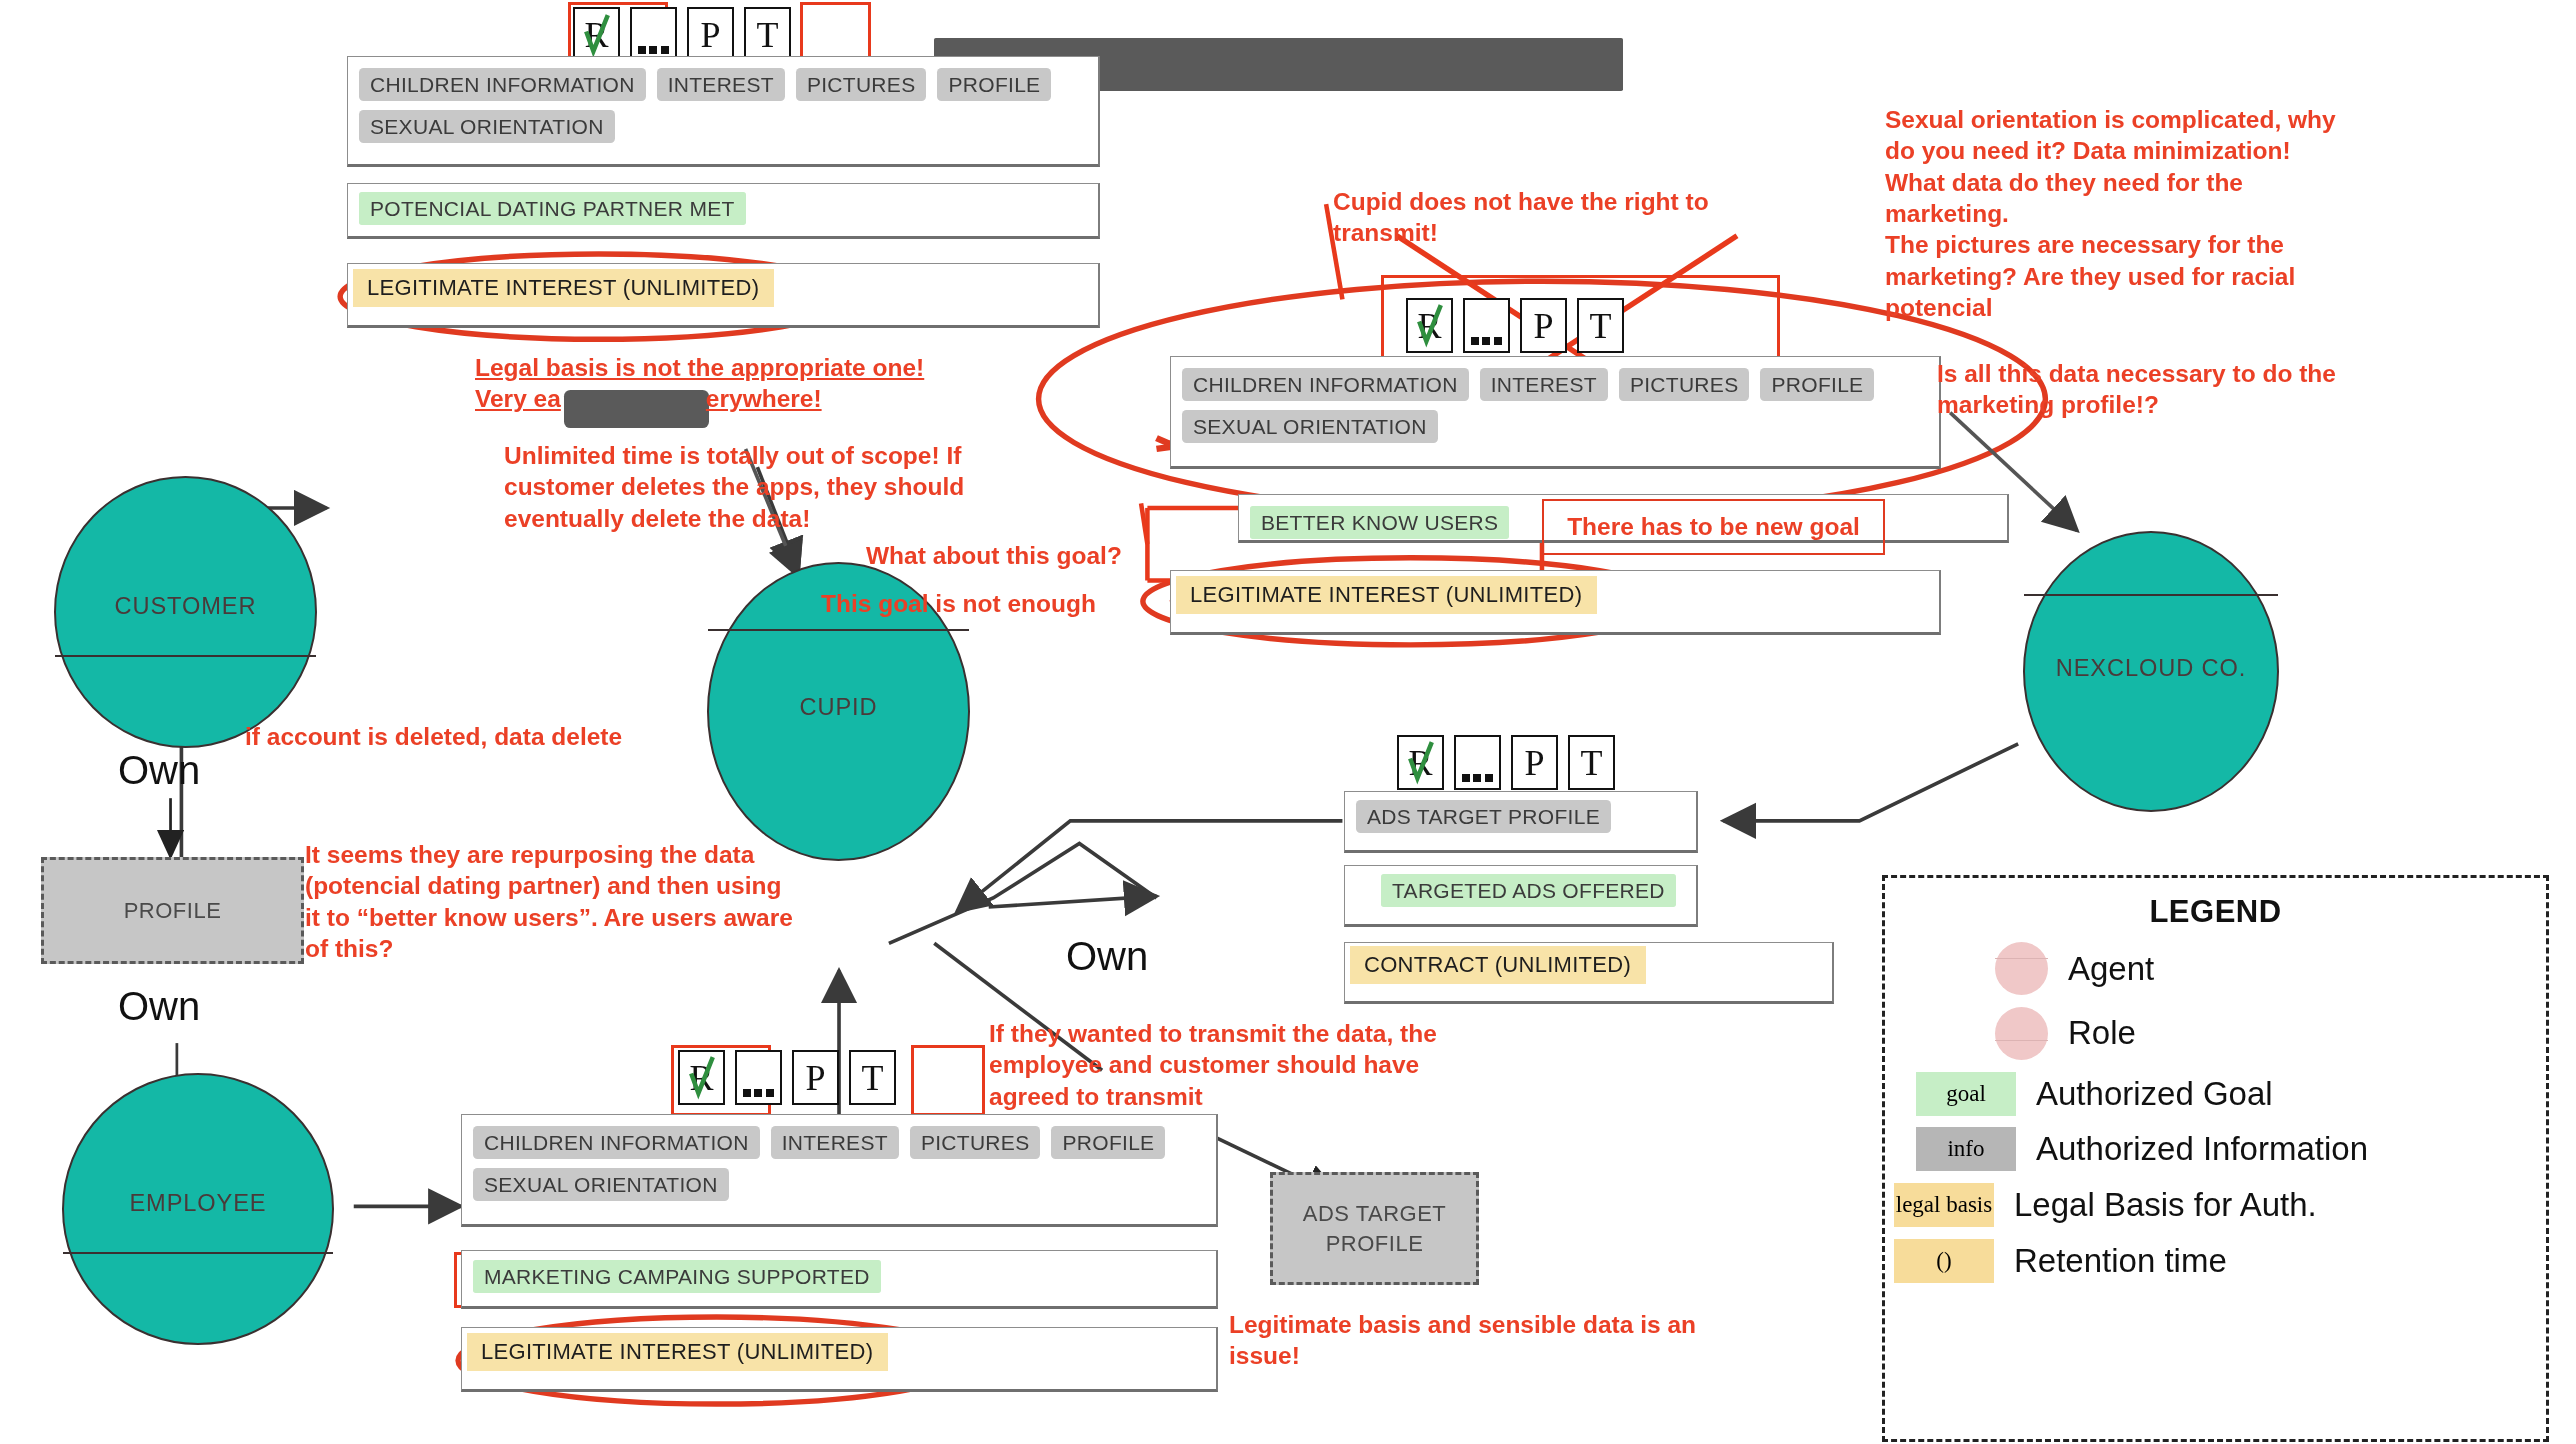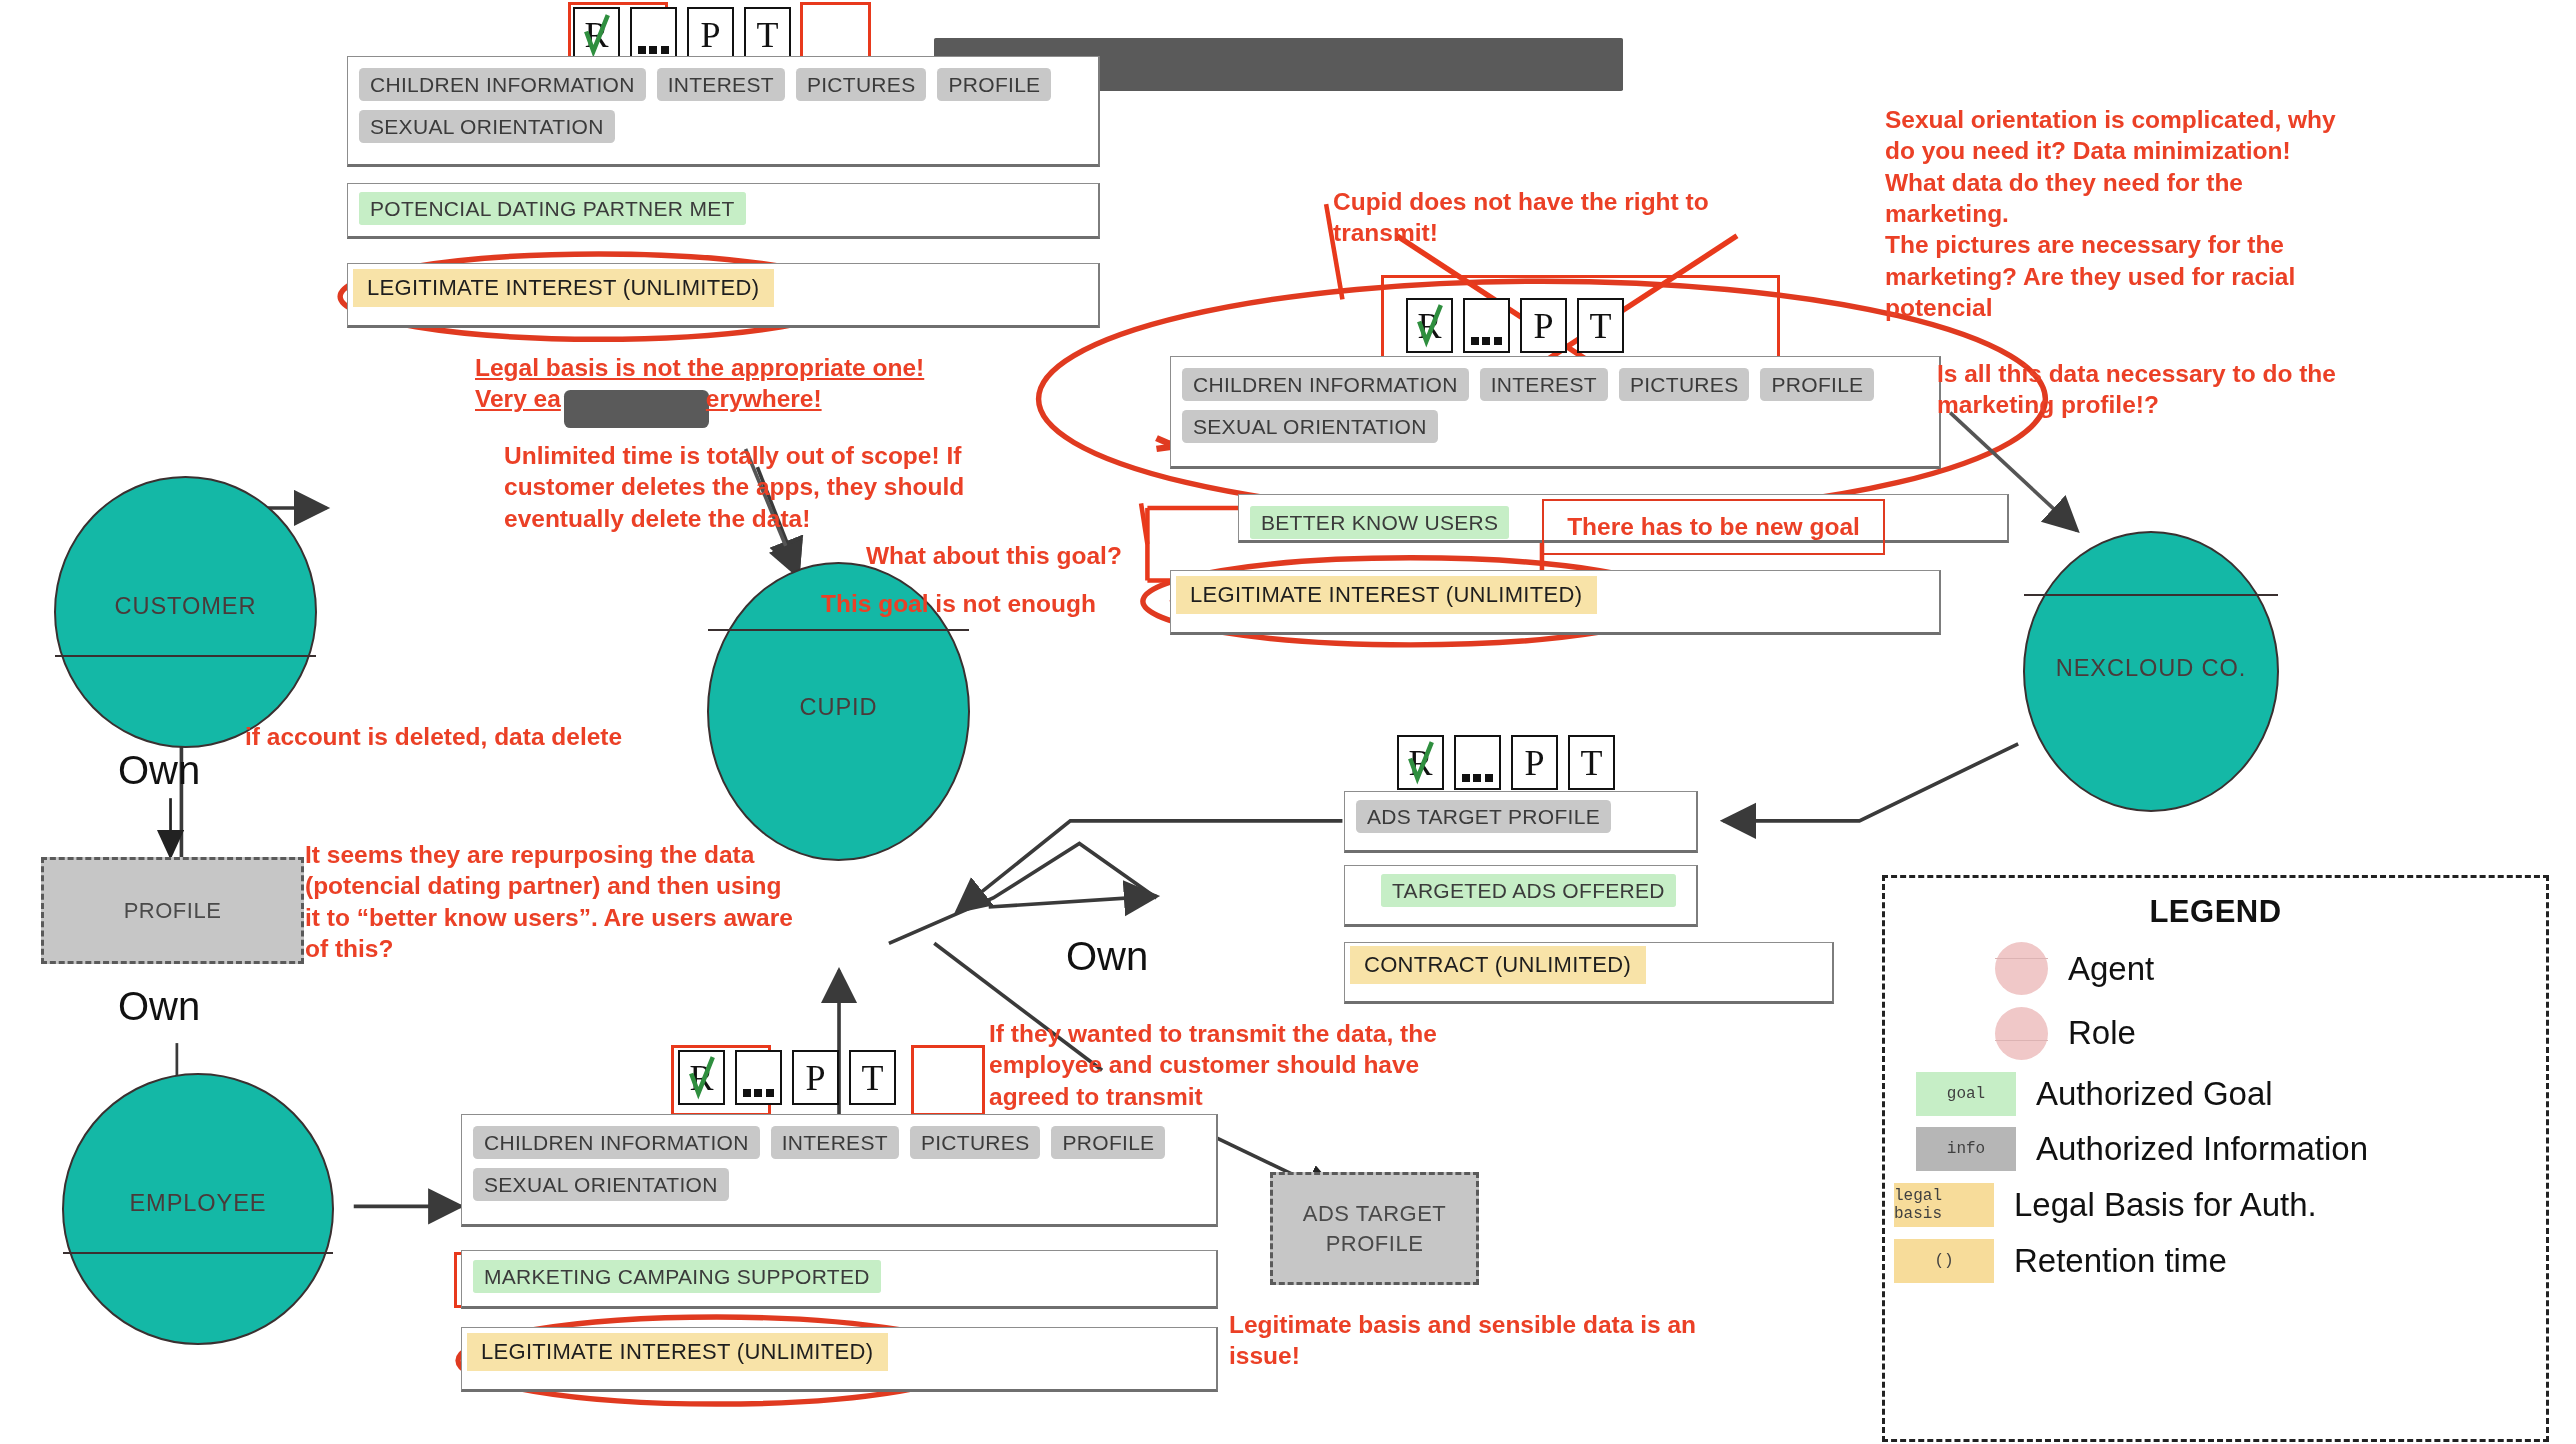--- a/index.html
+++ b/index.html
@@ -74,21 +74,21 @@
   .legend{
     position:absolute;border:3.6px dashed #222;box-sizing:border-box;background:#fff;
   }
   .legend h3{
     margin:0;text-align:center;font-size:31px;letter-spacing:0.5px;color:#111;
     font-family:"Liberation Sans",sans-serif;font-weight:bold;padding-top:16.3px;
   }
   .lrow{display:flex;align-items:center;gap:20px;margin:11.8px 0 11.8px 63px;}
   .lswatch{
     width:100px;height:44px;display:flex;align-items:center;justify-content:center;
-    font-size:16px;color:#404040;font-family:Liberation Mono, monospace;
+    font-size:23px;color:#000000;font-family:Liberation Serif, serif;
   }
   .lswatch.circ{width:53px;height:53px;border-radius:50%;background:#f0c8c8;position:relative;margin-left:47px;}
   .lswatch.circ .d{position:absolute;left:0;right:0;top:30%;border-top:1.8px solid #dcb3b3;}
   .lswatch.goal{background:#c6eec6;}
   .lswatch.info{background:#b6b6b6;}
   .lswatch.legal{background:#f7dc9a;}
   .ltext{font-size:33px;color:#111;font-family:"Liberation Sans",sans-serif;}
 
   .ownlbl{position:absolute;font-size:40px;color:#111;font-family:"Liberation Sans",sans-serif;}
 

